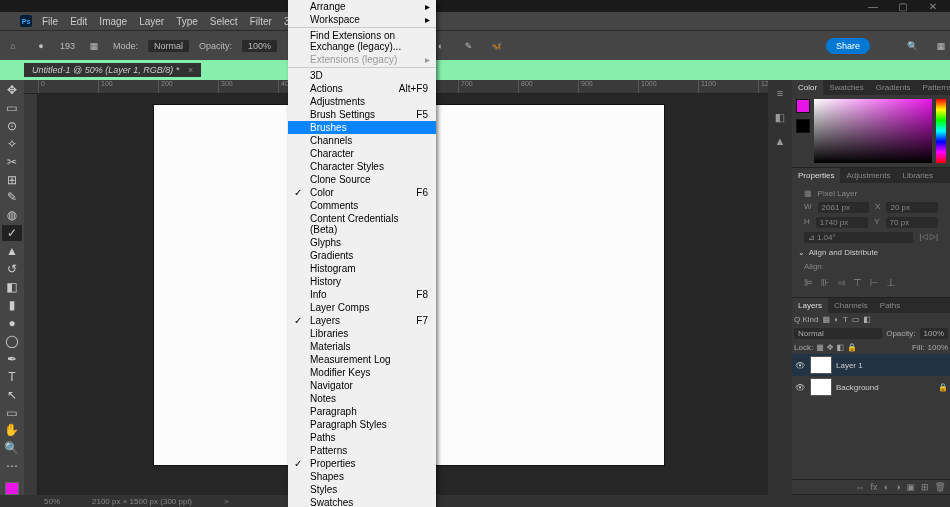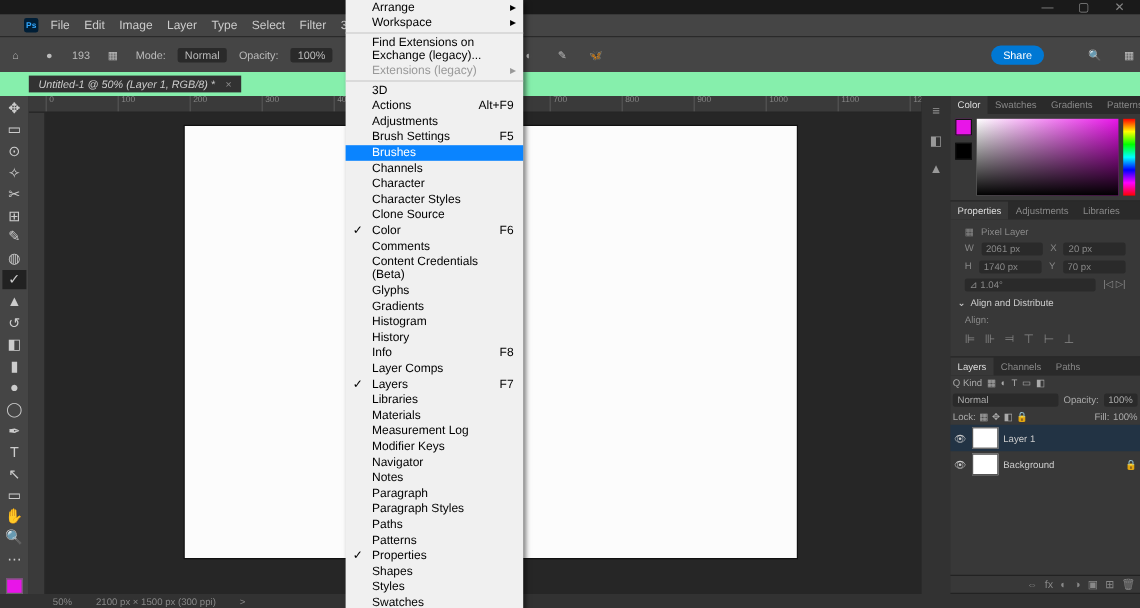--- a/index.html
+++ b/index.html
@@ -20,21 +20,21 @@
 .main{display:flex;height:calc(100% - 92px)}
 .ltools{width:24px;background:#454545;display:flex;flex-direction:column;align-items:center;padding-top:2px;gap:2px}
 .ltools .t{width:20px;height:18px;display:flex;align-items:center;justify-content:center;color:#ccc;font-size:12px;cursor:pointer}
 .ltools .t.active{background:#222}
 .ltools .swatch{width:14px;height:14px;background:#e815e8;border:1px solid #666;margin-top:6px}
 .canvas-area{flex:1;background:#262626;position:relative;overflow:hidden}
 .ruler-h{height:14px;background:#3a3a3a;border-bottom:1px solid #222;display:flex;font-size:7px;color:#888;padding-left:14px;overflow:hidden}
 .ruler-h span{flex:0 0 60px;border-left:1px solid #555;padding-left:2px}
 .ruler-v{width:14px;position:absolute;left:0;top:14px;bottom:0;background:#3a3a3a;border-right:1px solid #222}
 .canvas{position:absolute;left:130px;top:25px;width:510px;height:360px;background:#fcfcfc;box-shadow:0 0 0 1px #111}
-.status{position:absolute;bottom:0;left:24px;right:180px;height:12px;background:#323232;font-size:8px;color:#888;padding-left:20px;display:flex;gap:20px;align-items:center}
+.status{position:absolute;bottom:0;left:24px;right:180px;height:12px;background:#323232;font-size:8px;color:#888;padding-left:20px;display:flex;gap:32px;align-items:center}
 .rpanel-strip{width:24px;background:#323232;display:flex;flex-direction:column;align-items:center;gap:6px;padding-top:4px}
 .rpanel-strip .s{width:18px;height:18px;color:#999;display:flex;align-items:center;justify-content:center;font-size:11px}
 .rpanels{width:158px;background:#383838;display:flex;flex-direction:column}
 .panel{border-bottom:1px solid #222}
 .panel-tabs{display:flex;background:#2a2a2a;font-size:8px}
 .panel-tabs .pt{padding:3px 6px;color:#888}
 .panel-tabs .pt.active{background:#383838;color:#ddd}
 .panel-body{padding:4px}
 .color-picker{display:flex;gap:4px}
 .cp-swatches{display:flex;flex-direction:column;gap:6px}

